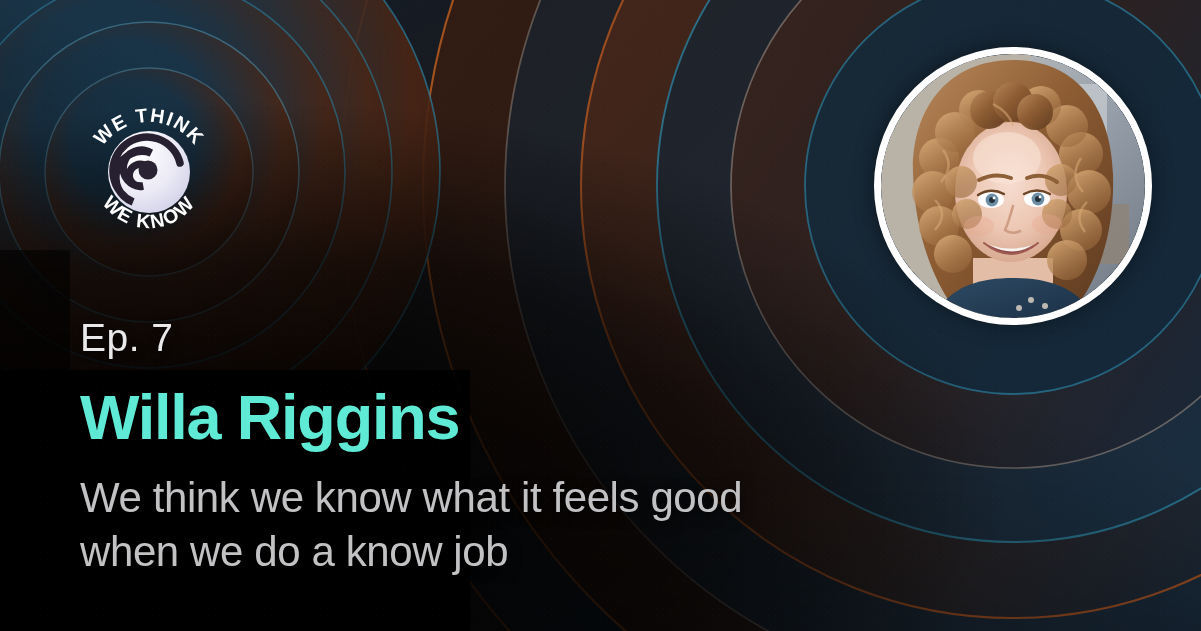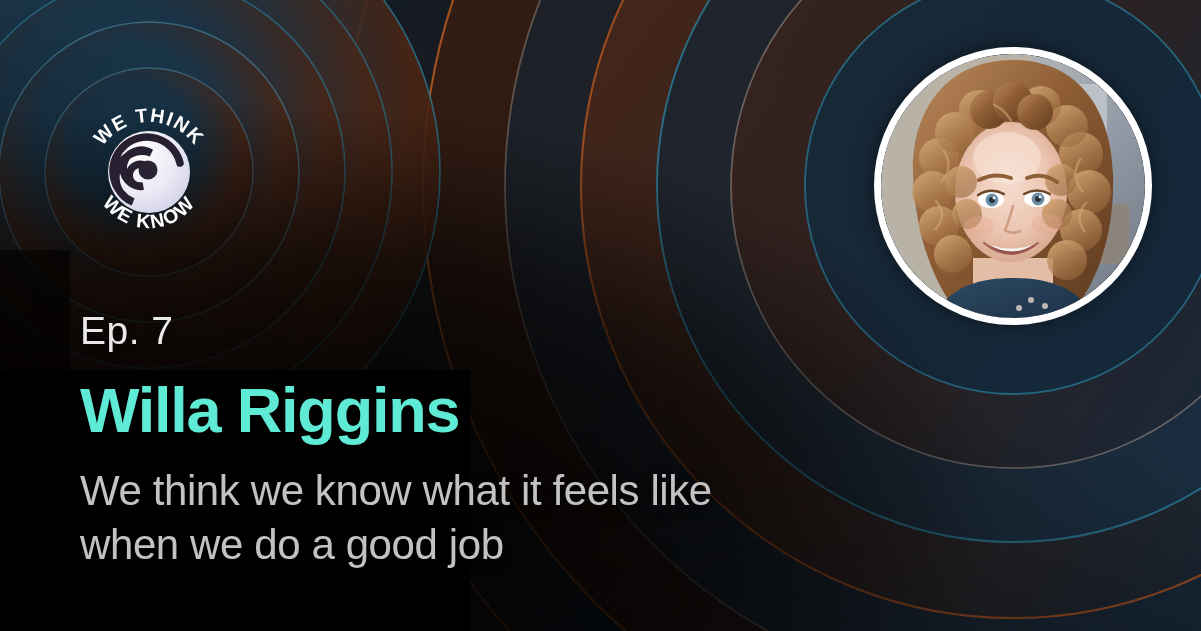--- a/index.html
+++ b/index.html
@@ -70,21 +70,21 @@
     inset: 0;
     border-radius: 50%;
     overflow: hidden;
   }
   #avatar .photo svg { display:block; width:100%; height:100%; }
 
   
   #text-block {
     position: absolute;
     left: 80px;
-    top: 311px;
+    top: 318px;
     width: 800px;
   }
   #episode-label {
     font-size: 39px;
     font-weight: 300;
     letter-spacing: .5px;
     color: #e9e9ea;
     line-height: 1;
     margin: 0 0 28px 0;
     text-shadow: 0 2px 10px rgba(0,0,0,.75);
@@ -375,18 +375,18 @@
       </svg>
     </div>
   </div>
 
   <div id="text-block">
     <div id="episode-label">Ep. 7</div>
 
     <h1 id="guest-name">Willa Riggins</h1>
 
     <p id="episode-title">
-      <span>We think we know what it feels like</span><br>
-      <span>when we do a good job</span>
+      <span>We think we know what it feels good</span><br>
+      <span>when we do a know job</span>
     </p>
   </div>
 
 </div>
 
 </body></html>

